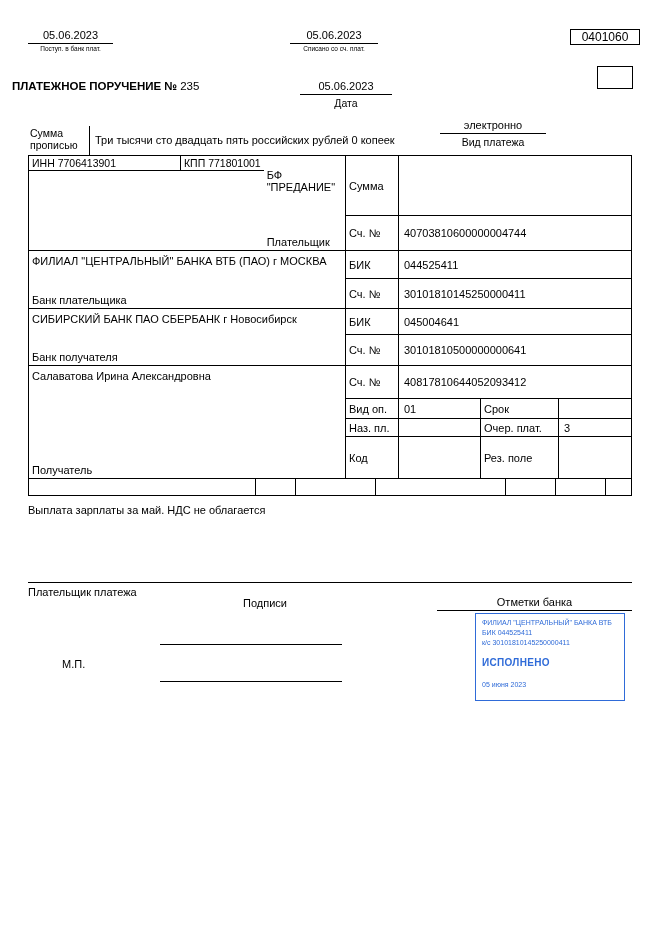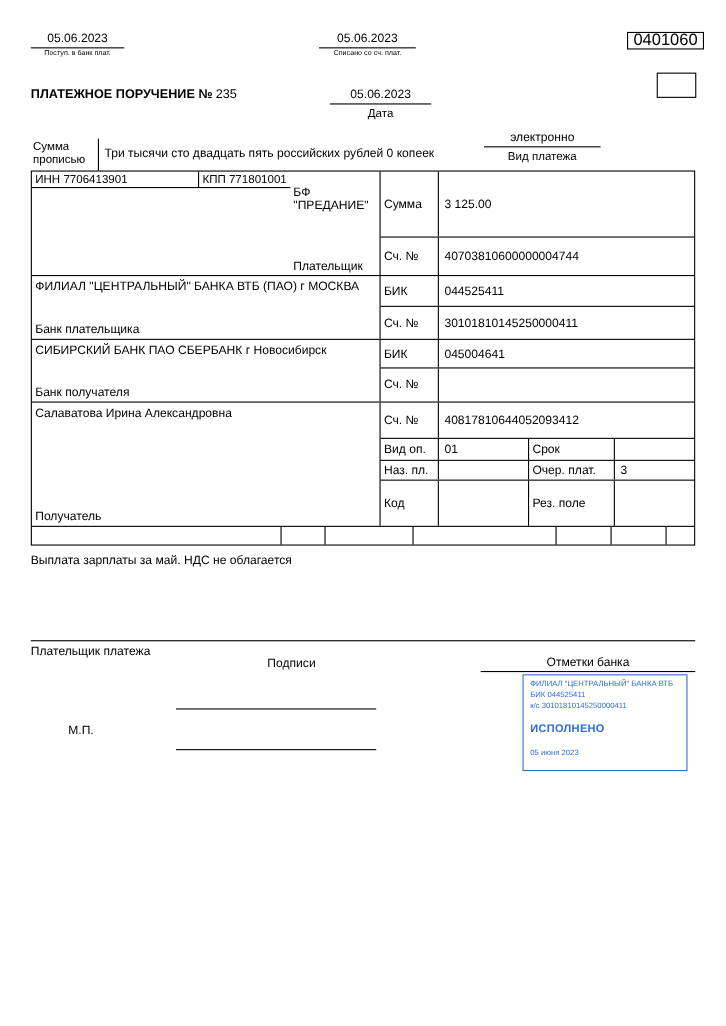--- a/index.html
+++ b/index.html
@@ -7,24 +7,24 @@
   .page { position:relative; width:660px; height:933px; background:#fff;
           font-family:"Liberation Sans", sans-serif; font-size:11px; color:#000; overflow:hidden; }
 
   
   .hdr-date { position:absolute; top:29px; text-align:center; }
   .hdr-date .val { font-size:11px; padding-bottom:2px; border-bottom:1px solid #000; }
   .hdr-date .lbl { font-size:6.5px; padding-top:1px; }
   .hdr-date.first { left:28px; width:85px; }
   .hdr-date.second { left:290px; width:88px; }
   .form-code-box { position:absolute; left:570px; top:29px; width:70px; height:16px;
-                   border:1px solid #000; font-size:15px; text-align:center; line-height:14px; }
-
-  
-  .doc-title { position:absolute; left:28px; top:80px; font-size:11.5px; font-weight:bold;text-align:center; }
+                   border:1px solid #000; font-size:12px; text-align:center; line-height:14px; }
+
+  
+  .doc-title { position:absolute; left:12px; top:80px; font-size:11.5px; font-weight:bold;text-align:center; }
   .doc-title .num { font-weight:normal; margin-left:3px; }
   .title-block { position:absolute; top:80px; text-align:center; }
   .title-block .val { border-bottom:1px solid #000; padding-bottom:2px; font-size:11px; }
   .title-block .lbl { padding-top:2px; font-size:10.5px; }
   .title-block.t-date { left:300px; width:92px; }
   .title-block.t-kind { left:440px; width:106px;margin-top:39px; }
   .payment-type-box { position:absolute; left:597px; top:66px; width:36px; height:23px; border:1px solid #000; }
 
   
   .amount-words { position:absolute; left:28px; top:126px; width:604px; min-height:29px; display:flex; }
@@ -123,21 +123,20 @@
           <div class="kpp-cell">КПП 771801001</div>
         </div>
         <div class="name-area deep">
           <div>БФ "ПРЕДАНИЕ"</div>
           <div>Плательщик</div>
         </div>
       </div>
       <div class="t-right">
         <div class="r-row h60 bb">
           <div class="r-label">Сумма</div>
-          <div class="r-value">3 125.00</div>
         </div>
         <div class="r-row fgrow">
           <div class="r-label">Сч. №</div>
           <div class="r-value">40703810600000004744</div>
         </div>
       </div>
     </div>
 
     <div class="trow rowB">
       <div class="t-left">
@@ -165,20 +164,21 @@
           <div>Банк получателя</div>
         </div>
       </div>
       <div class="t-right">
         <div class="r-row h26 bb">
           <div class="r-label">БИК</div>
           <div class="r-value">045004641</div>
         </div>
         <div class="r-row fgrow">
           <div class="r-label">Сч. №</div>
+          <div class="r-value">30101810500000000641</div>
         </div>
       </div>
     </div>
 
     <div class="trow rowD">
       <div class="t-left">
         <div class="name-area">
           <div>Салаватова Ирина Александровна</div>
           <div>Получатель</div>
         </div>

